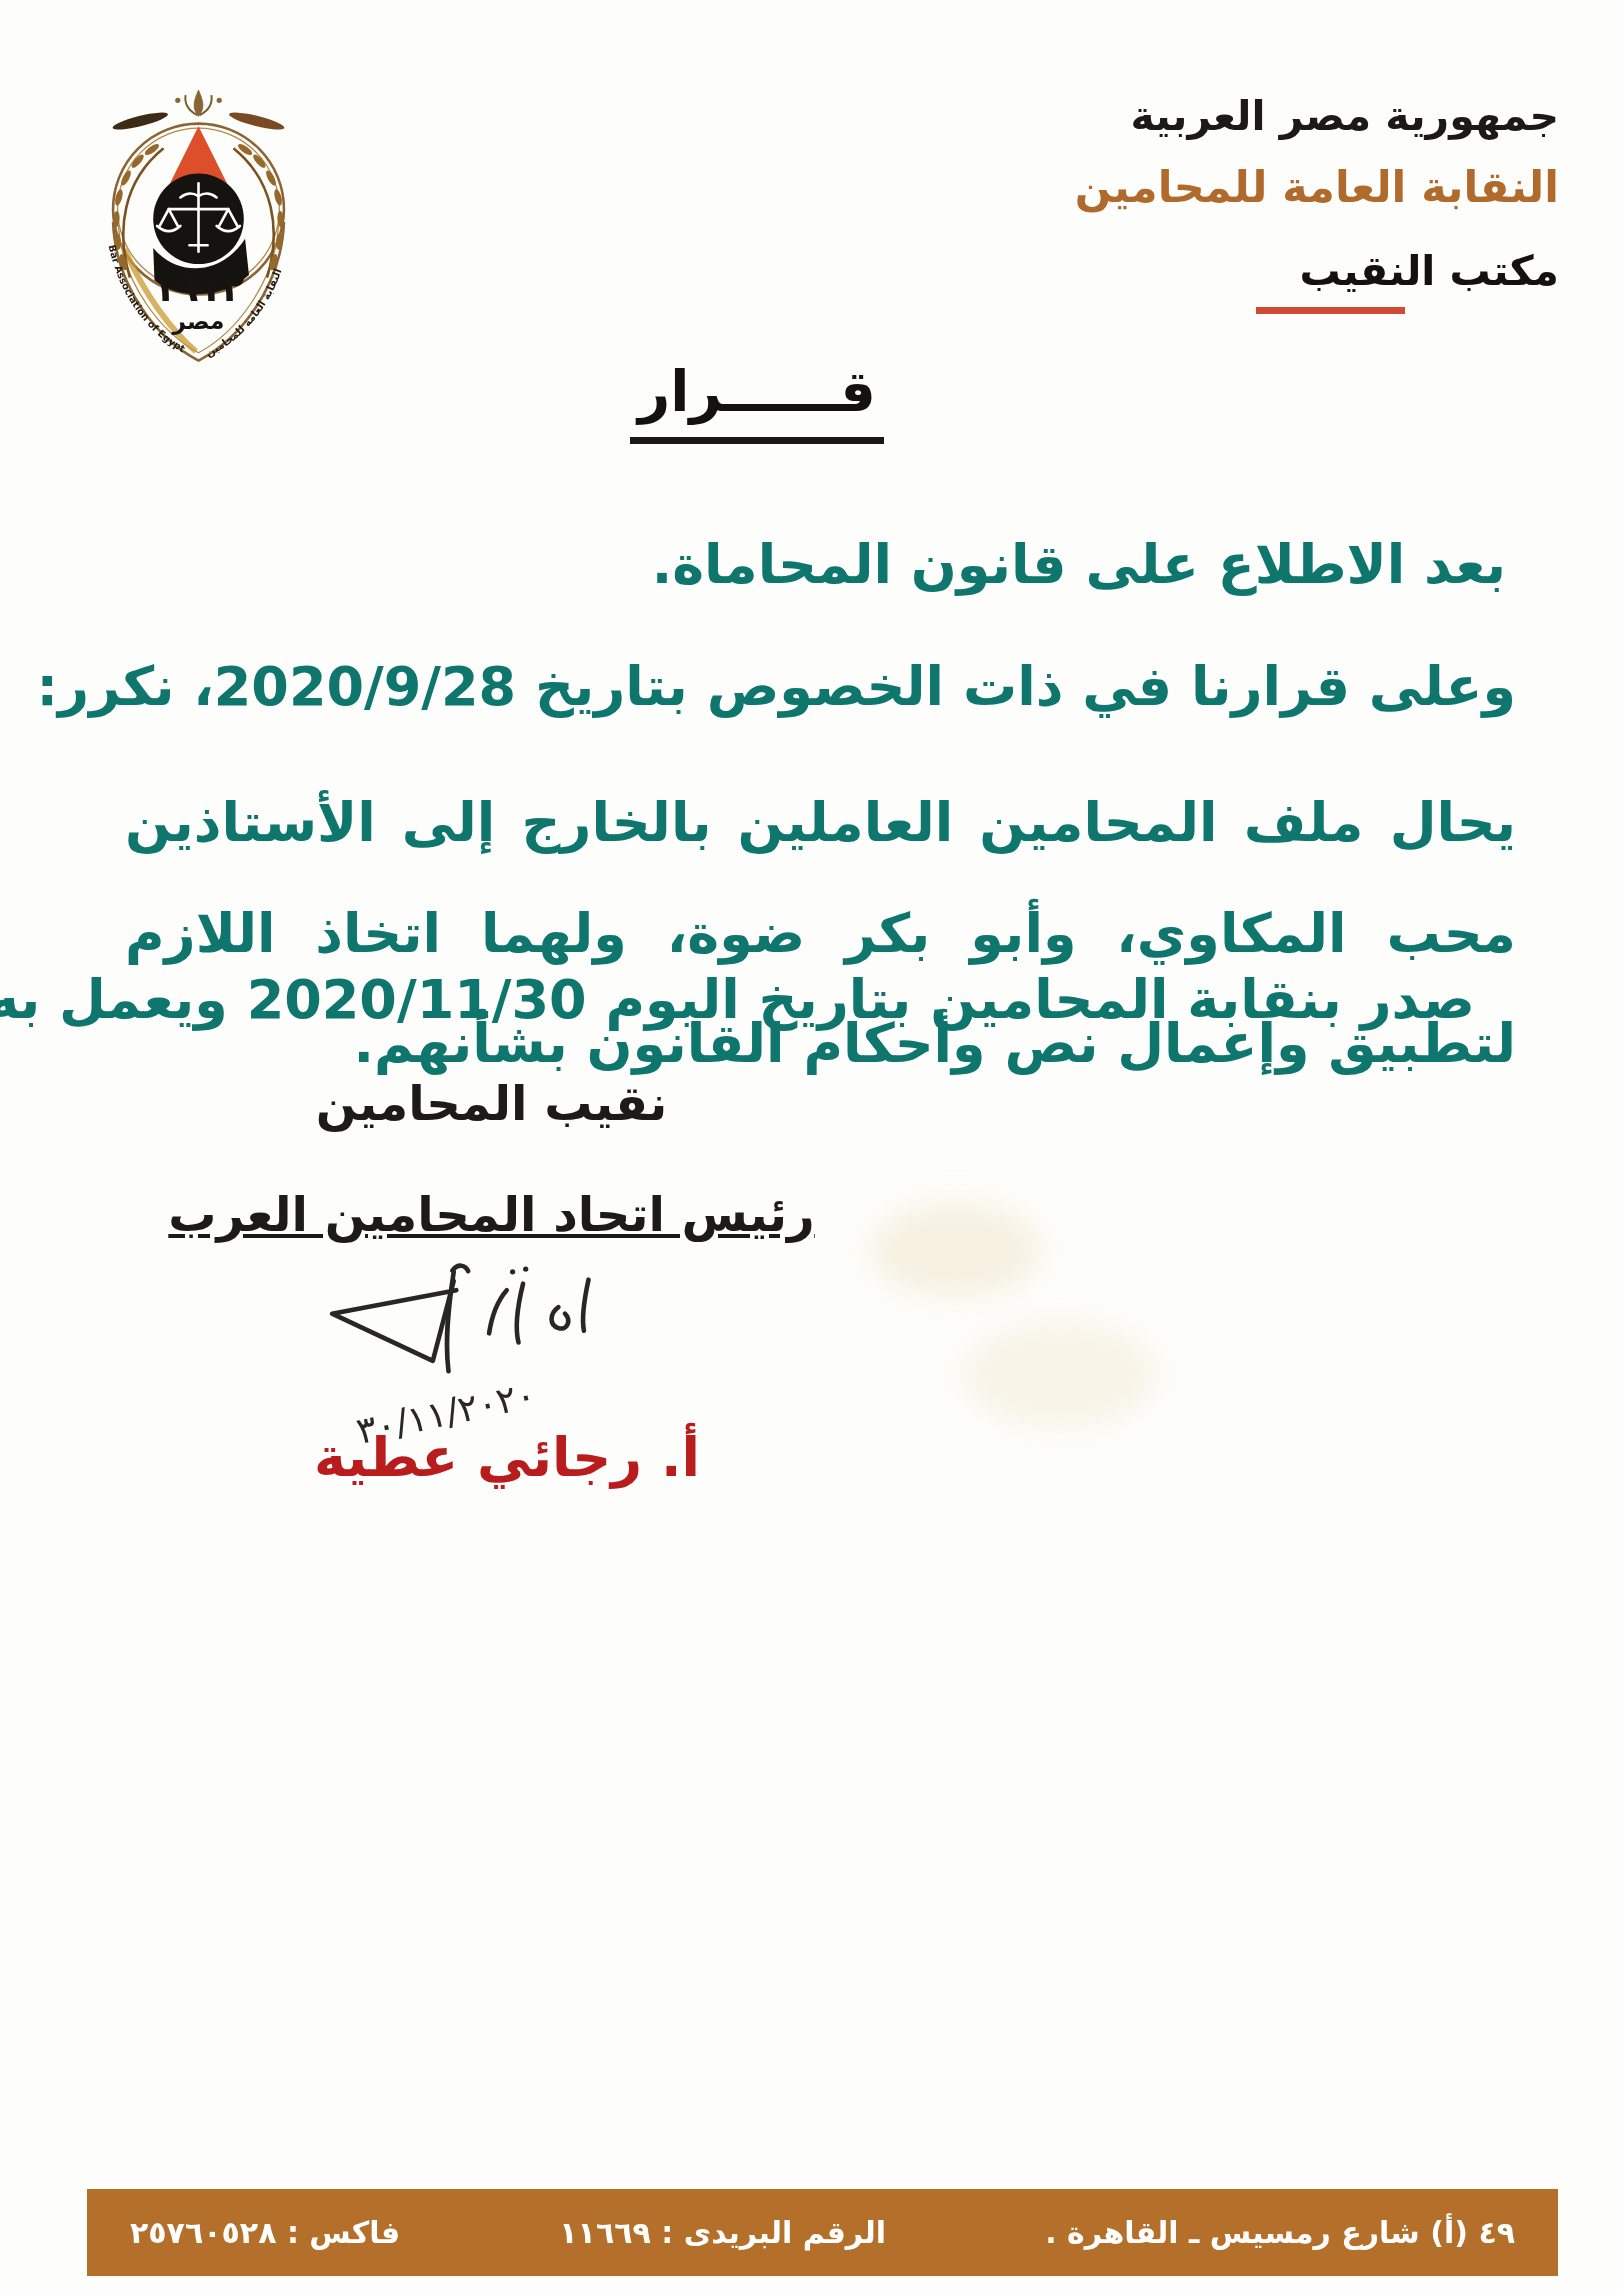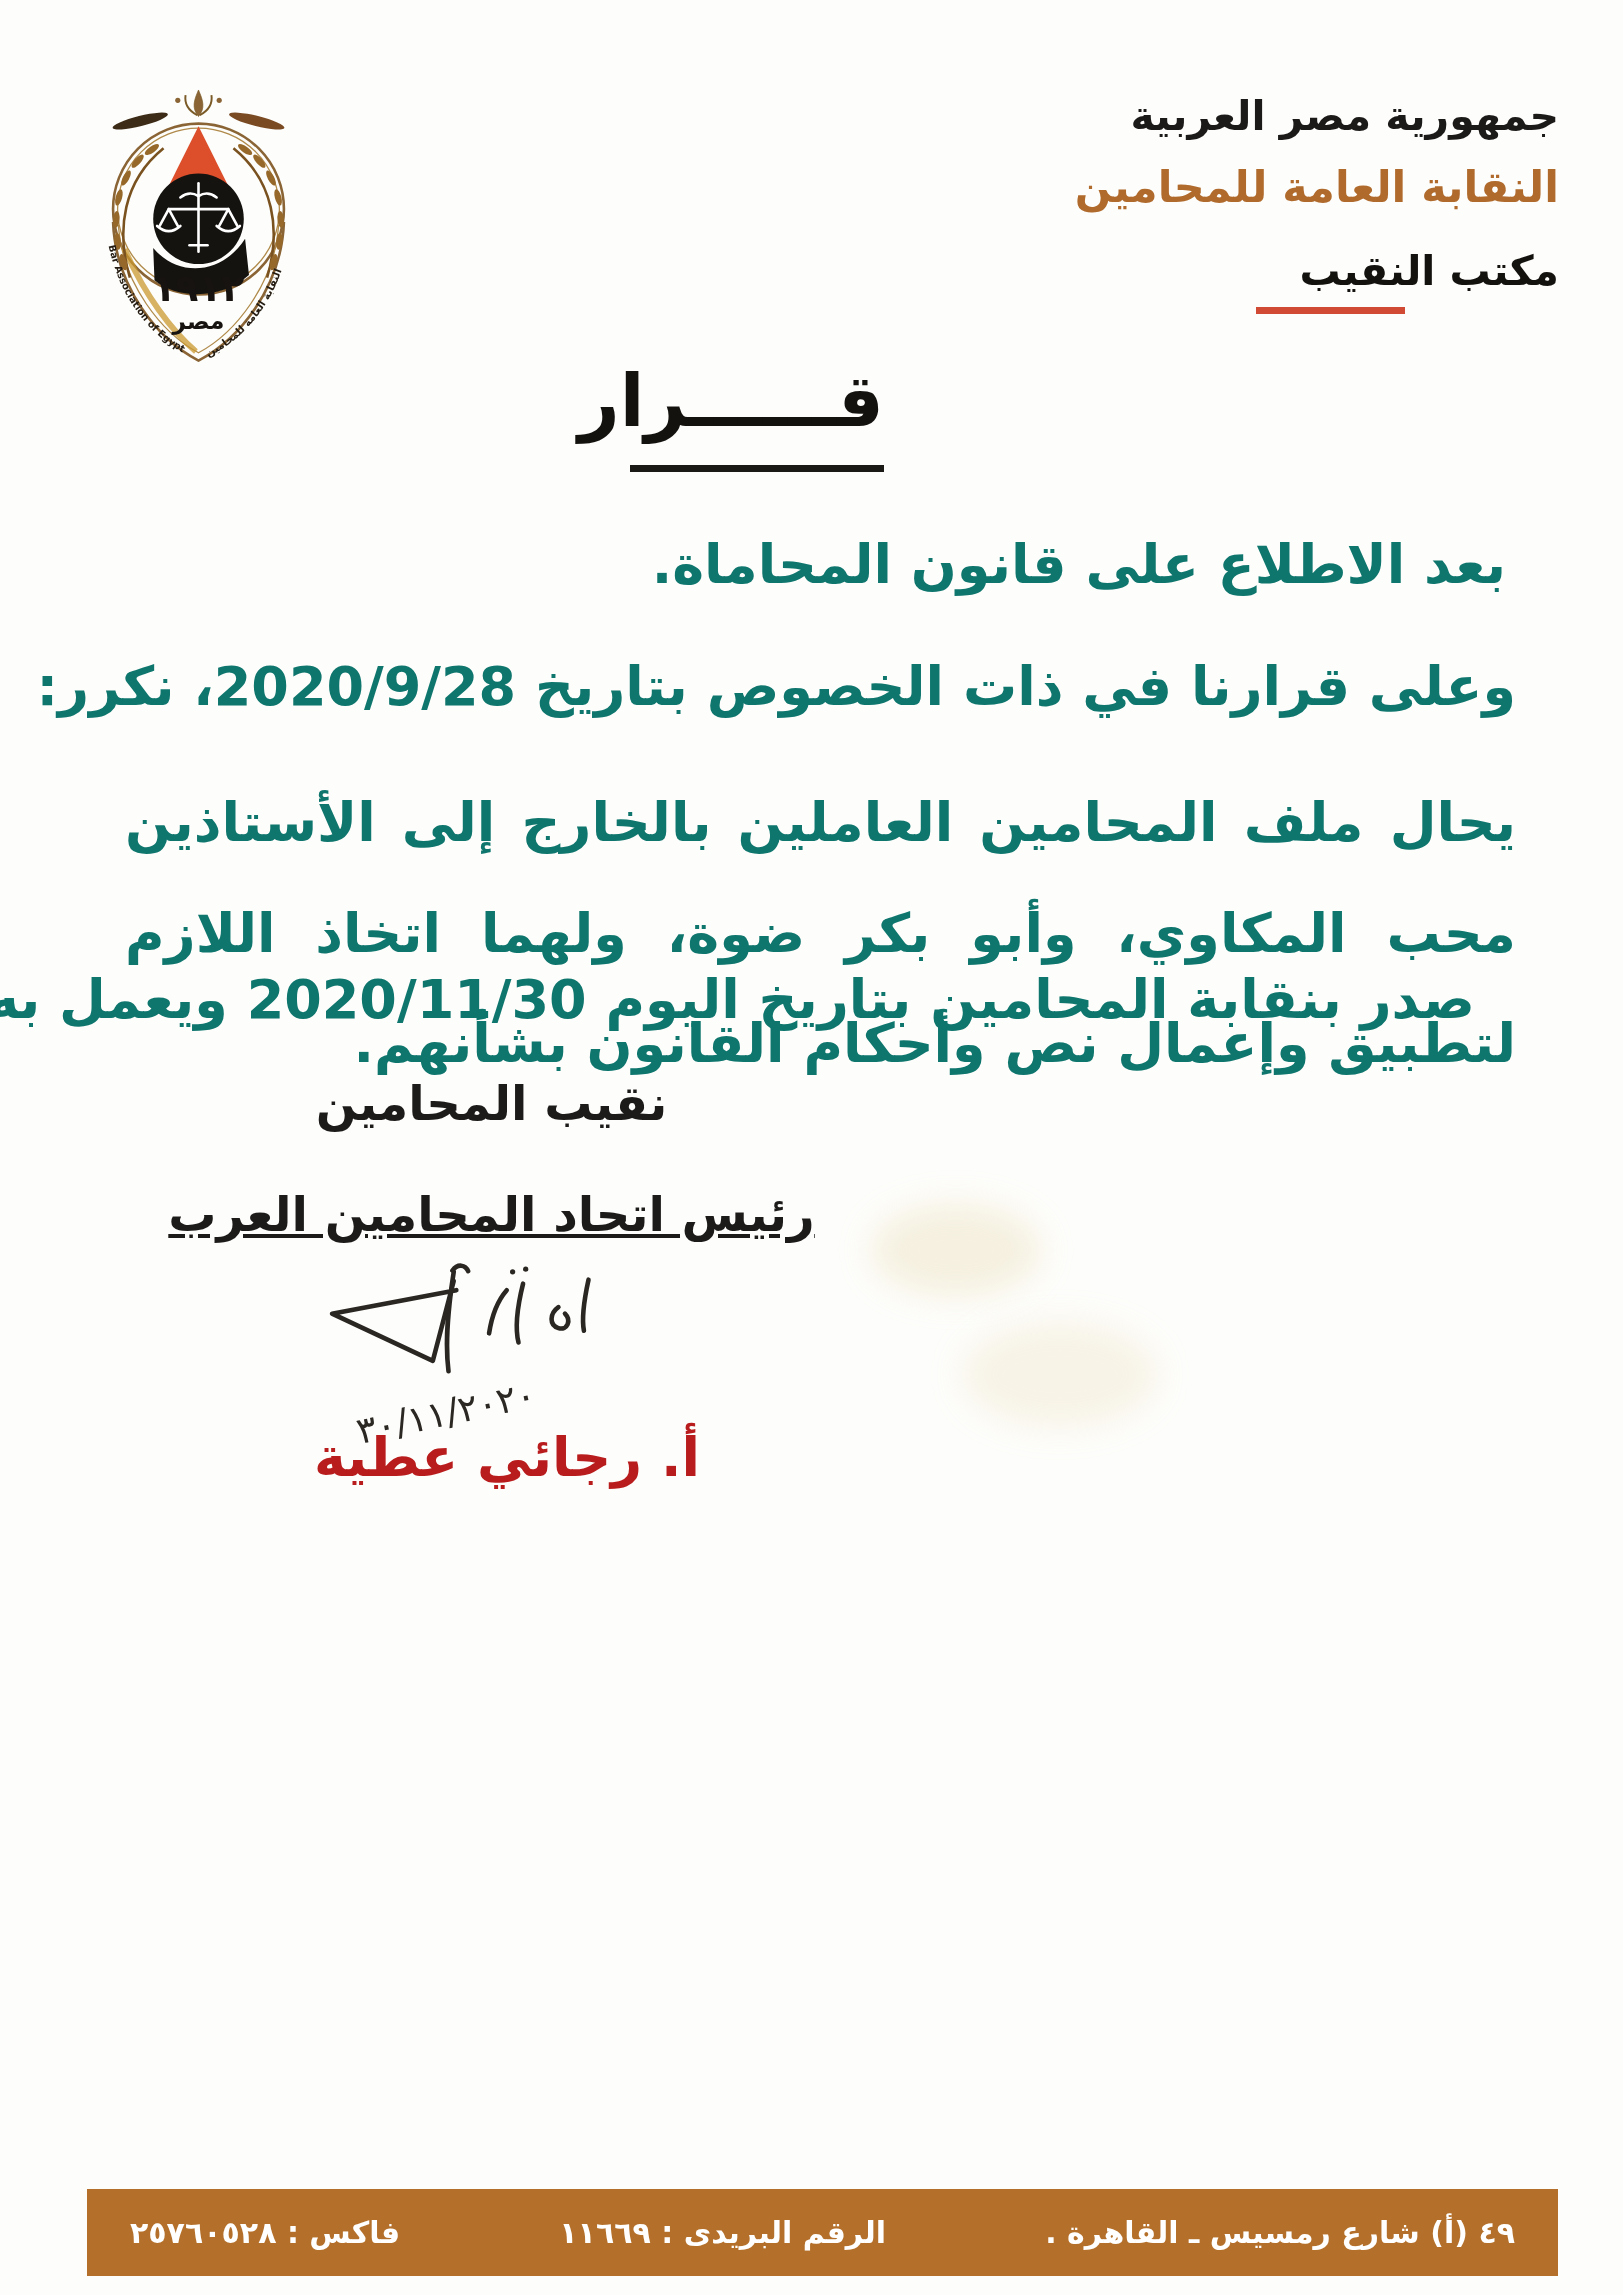--- a/index.html
+++ b/index.html
@@ -12,22 +12,22 @@
   .lh-line{white-space:nowrap;font-weight:bold;}
   .lh1{font-size:41px;color:#1c1a18;}
   .lh2{font-size:43px;color:#b06a2c;margin-top:22px;}
   .lh3{font-size:41px;color:#14120f;margin-top:35px;}
   .red-rule{width:149px;height:7.2px;background:#d14a33;margin:11.8px auto 0;}
   
   .emblem{position:absolute;left:82px;top:86px;width:233px;height:285px;}
   
   .decree-title{
     position:absolute;top:359px;left:630px;width:254px;text-align:center;direction:rtl;
-    font-size:72px;font-weight:bold;color:#14120f;white-space:nowrap;
-    padding-bottom:22px;border-bottom:7.9px solid #1b1916;
+    font-size:56px;font-weight:bold;color:#14120f;white-space:nowrap;
+    padding-bottom:13px;border-bottom:7.9px solid #1b1916;
   }
   
   .para{position:absolute;direction:rtl;text-align:right;margin:10px;font-size:54px;
     font-weight:bold;color:#0f766e;line-height:1.25;white-space:nowrap;}
   .p1{top:521px;right:108px;}
   .p2{top:643px;right:98px;}
   .p3{top:758px;right:98px;left:115px;white-space:normal;text-align:justify;line-height:2.05;}
   .p4{top:956px;right:139px;}
   
   .sig-titles{position:absolute;left:164px;top:1075px;width:655px;text-align:center;direction:rtl;}

